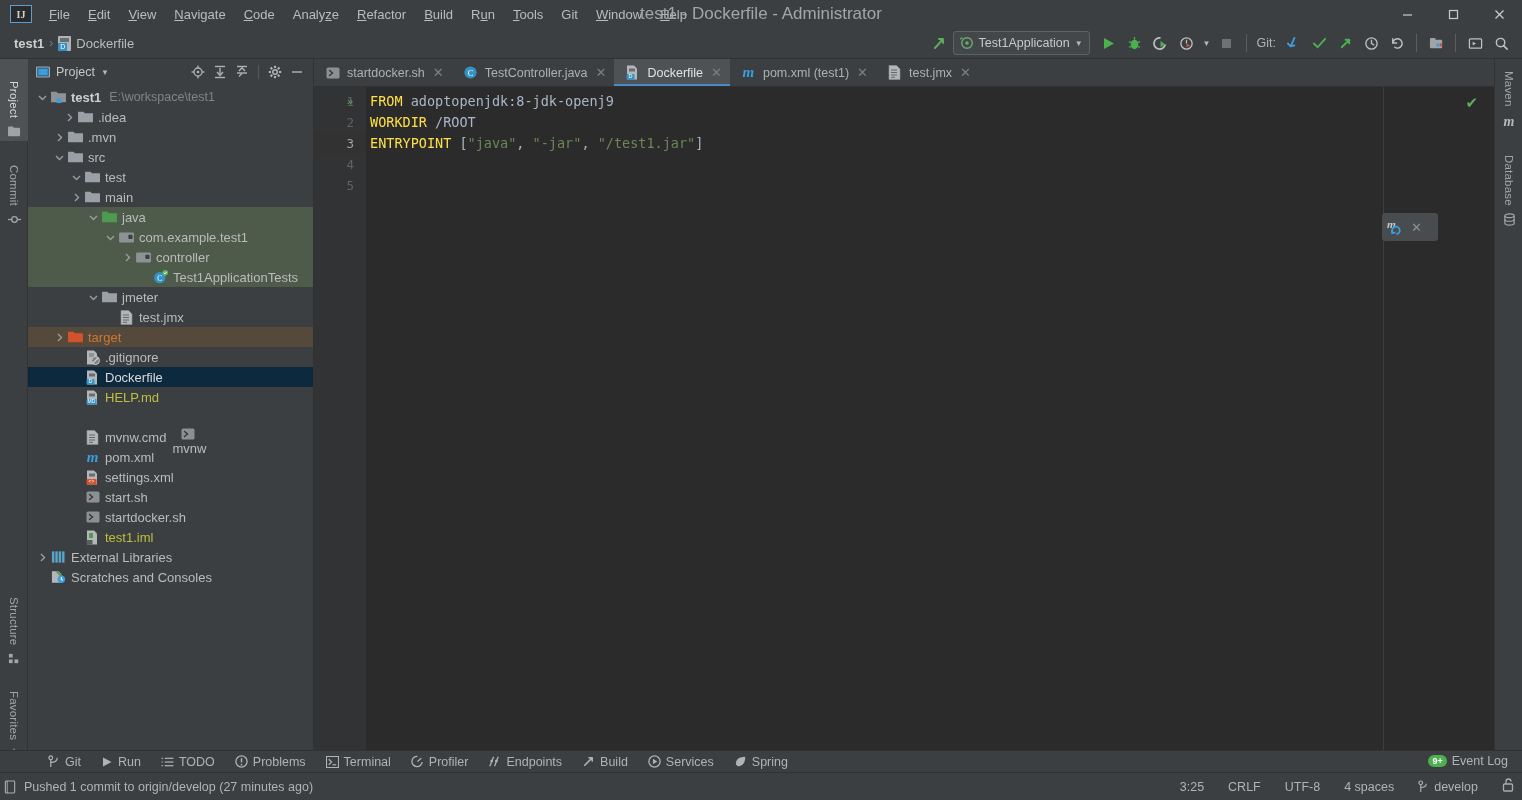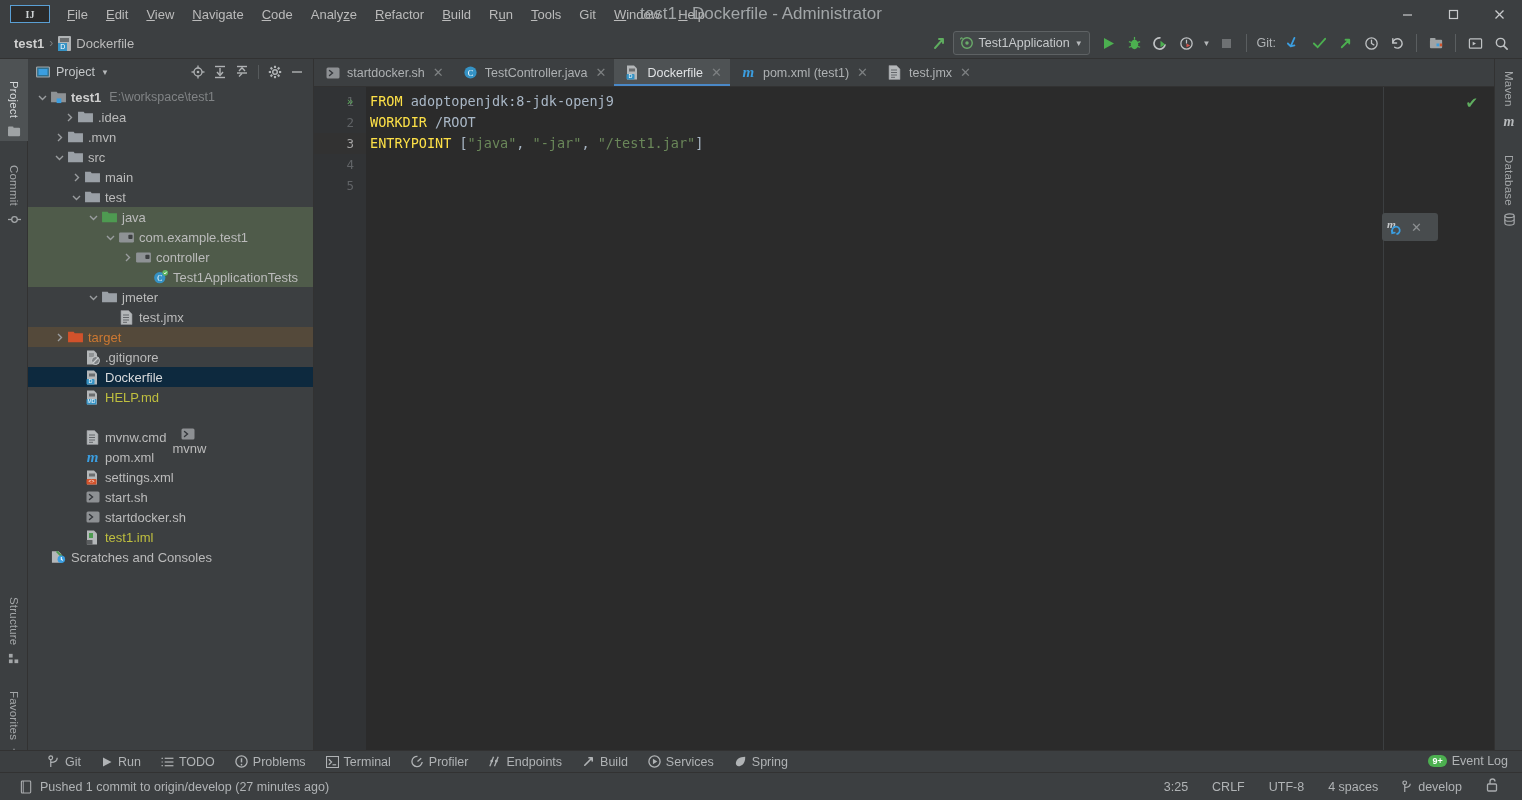--- a/index.html
+++ b/index.html
@@ -15,21 +15,21 @@
 
   
   .desktop-strip { position:absolute; background:#5c8c90; }
 
   
   .titlebar {
     position:absolute; left:0; top:0; width:1522px; height:28px;
     background:#3c3f41; display:flex; align-items:center;
   }
   .ij-logo {
-    width:40px; height:18px; margin-left:10px; margin-right:8px;
+    width:22px; height:18px; margin-left:10px; margin-right:8px;
     border:1px solid #5a9fd4; background:#2b2b2b; color:#cfd2d4;
     font-size:10px; font-weight:bold; display:flex; align-items:center; justify-content:center;
     font-family:"Liberation Serif", serif;
   }
   .menubar { display:flex; align-items:center; height:28px; }
   .menu-item {
     padding:4px 9px; color:#bbbbbb; font-size:13px; cursor:default;
   }
   .menu-item u { text-decoration:underline; }
   .title-text {
@@ -199,21 +199,21 @@
     color:#b0b3b5; font-size:12.5px; padding:0 6px;
   }
   .badge9 {
     background:#4caf50; color:#fff; font-size:9px; font-weight:bold;
     border-radius:7px; padding:1px 4px; line-height:10px;
   }
 
   
   .statusbar {
     position:absolute; left:0; bottom:0; width:1522px; height:28px;
-    background:#3c3f41; display:flex; align-items:center; padding:0 20px;
+    background:#3c3f41; display:flex; align-items:center; padding:0 4px;
     border-top:1px solid #323232;
   }
   .sb-left { display:flex; align-items:center; gap:7px; color:#b0b3b5; font-size:12.5px; }
   .sb-right { margin-left:auto; display:flex; align-items:center; gap:16px; color:#b0b3b5; font-size:12.5px; }
   .sb-right .item { padding:2px 4px; border-radius:3px; }
   .sb-branch { display:flex; align-items:center; gap:5px; }
 </style>
 </head>
 <body>
 
@@ -543,42 +543,42 @@
           <span style="flex-shrink: 0; display: inline-flex; align-items: center; justify-content: center; width: 17px;">
             <svg width="15" height="14" viewBox="0 0 16 15">
               <path d="M0 2 h6 l1.2 1.6 H16 V13 H0 Z" fill="#9aa0a6"></path>
             </svg>
           </span>
           <span class="tlabel">src</span>
         </div>
         <div class="trow" style="padding-left: 40px;">
           <span class="tw">
             <svg width="9" height="9" viewBox="0 0 9 9">
-              <path d="M3 1 L6.5 4.5 L3 8" fill="none" stroke="#9a9d9f" stroke-width="1.4"></path>
+              <path d="M1 3 L4.5 6.5 L8 3" fill="none" stroke="#9a9d9f" stroke-width="1.4"></path>
             </svg>
           </span>
           <span style="flex-shrink: 0; display: inline-flex; align-items: center; justify-content: center; width: 17px;">
             <svg width="15" height="14" viewBox="0 0 16 15">
               <path d="M0 2 h6 l1.2 1.6 H16 V13 H0 Z" fill="#9aa0a6"></path>
             </svg>
           </span>
-          <span class="tlabel">main</span>
+          <span class="tlabel">test</span>
         </div>
         <div class="trow" style="padding-left: 40px;">
           <span class="tw">
             <svg width="9" height="9" viewBox="0 0 9 9">
-              <path d="M1 3 L4.5 6.5 L8 3" fill="none" stroke="#9a9d9f" stroke-width="1.4"></path>
+              <path d="M3 1 L6.5 4.5 L3 8" fill="none" stroke="#9a9d9f" stroke-width="1.4"></path>
             </svg>
           </span>
           <span style="flex-shrink: 0; display: inline-flex; align-items: center; justify-content: center; width: 17px;">
             <svg width="15" height="14" viewBox="0 0 16 15">
               <path d="M0 2 h6 l1.2 1.6 H16 V13 H0 Z" fill="#9aa0a6"></path>
             </svg>
           </span>
-          <span class="tlabel">test</span>
+          <span class="tlabel">main</span>
         </div>
         <div class="trow hl-green" style="padding-left: 57px;">
           <span class="tw">
             <svg width="9" height="9" viewBox="0 0 9 9">
               <path d="M1 3 L4.5 6.5 L8 3" fill="none" stroke="#9a9d9f" stroke-width="1.4"></path>
             </svg>
           </span>
           <span style="flex-shrink: 0; display: inline-flex; align-items: center; justify-content: center; width: 17px;">
             <svg width="15" height="14" viewBox="0 0 16 15">
               <path d="M0 2 h6 l1.2 1.6 H16 V13 H0 Z" fill="#4e9a51"></path>
@@ -773,20 +773,36 @@
         <div class="trow" style="padding-left: 40px;">
           <span class="tw"></span>
           <span style="flex-shrink: 0; display: inline-flex; align-items: center; justify-content: center; width: 17px;">
             <svg width="14" height="15" viewBox="0 0 14 15">
               <path d="M1 0.5 h7 l3 3 V14.5 H1 Z" fill="#b4b7b9"></path>
               <rect x="3" y="3" width="4" height="5" fill="#4e9a51"></rect>
               <rect x="0.5" y="10" width="6" height="4.5" fill="#5a5d5f" rx="0.5"></rect>
             </svg>
           </span>
           <span class="tlabel yellow">test1.iml</span>
+        </div>
+        <div class="trow" style="padding-left: 6px;">
+          <span class="tw">
+            <svg width="9" height="9" viewBox="0 0 9 9">
+              <path d="M3 1 L6.5 4.5 L3 8" fill="none" stroke="#9a9d9f" stroke-width="1.4"></path>
+            </svg>
+          </span>
+          <span style="flex-shrink: 0; display: inline-flex; align-items: center; justify-content: center; width: 17px;">
+            <svg width="15" height="14" viewBox="0 0 16 14">
+              <rect x="1" y="1" width="2.6" height="12" fill="#57a5c8"></rect>
+              <rect x="4.6" y="1" width="2.6" height="12" fill="#57a5c8"></rect>
+              <rect x="8.2" y="1" width="2.6" height="12" fill="#57a5c8"></rect>
+              <rect x="11.8" y="1" width="2.6" height="12" fill="#57a5c8"></rect>
+            </svg>
+          </span>
+          <span class="tlabel">External Libraries</span>
         </div>
         <div class="trow" style="padding-left: 6px;">
           <span class="tw"></span>
           <span style="flex-shrink: 0; display: inline-flex; align-items: center; justify-content: center; width: 17px;">
             <svg width="15" height="14" viewBox="0 0 16 14">
               <path d="M1 0.8 h7 l3 3 V13 H1 Z" fill="#b4b7b9"></path>
               <path d="M6 1 L12 7" stroke="#4e9a51" stroke-width="2"></path>
               <circle cx="11" cy="9.5" r="4" fill="#3b9ee0"></circle>
               <path d="M11 7 L11 9.5 L12.8 10.6" stroke="#ffffff" stroke-width="1.1" fill="none"></path>
             </svg>

